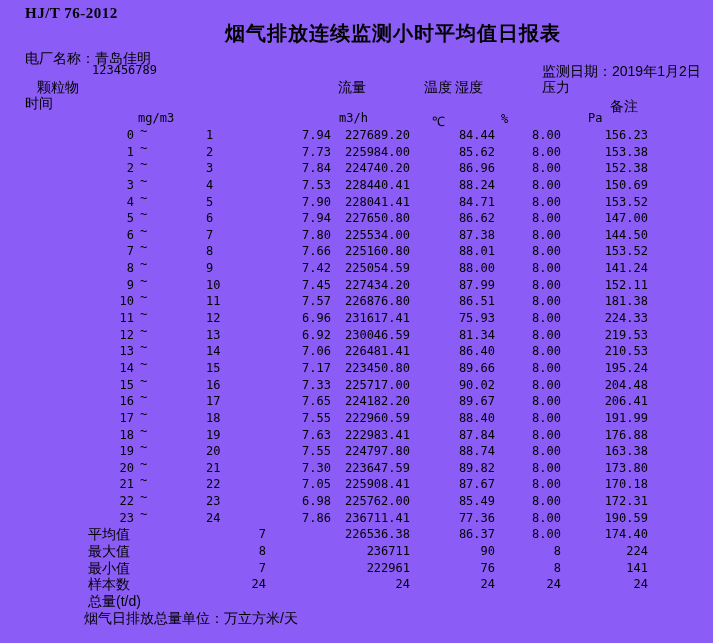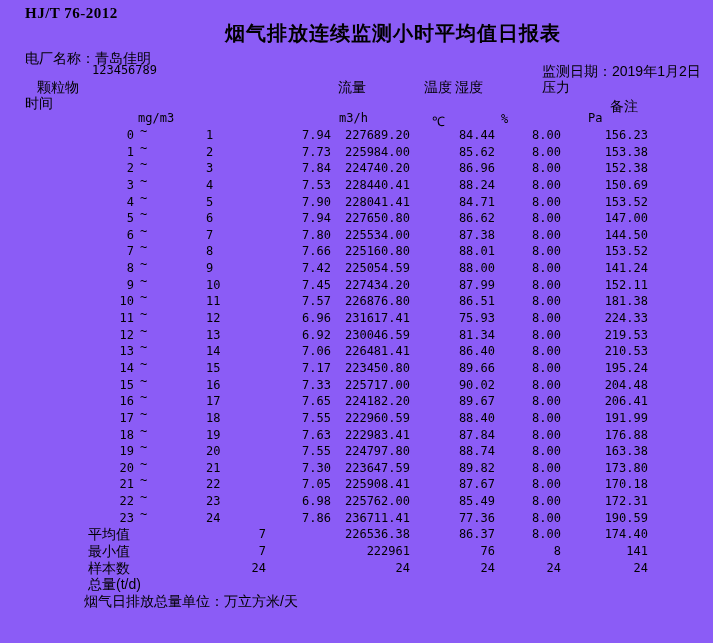--- a/index.html
+++ b/index.html
@@ -103,19 +103,20 @@
         <div class="row"><span class="c hs">17</span><span class="c tl">~</span><span class="c he">18</span><span class="c pm">7.55</span><span class="c fl">222960.59</span><span class="c tp">88.40</span><span class="c hm">8.00</span><span class="c pr">191.99</span></div>
         <div class="row"><span class="c hs">18</span><span class="c tl">~</span><span class="c he">19</span><span class="c pm">7.63</span><span class="c fl">222983.41</span><span class="c tp">87.84</span><span class="c hm">8.00</span><span class="c pr">176.88</span></div>
         <div class="row"><span class="c hs">19</span><span class="c tl">~</span><span class="c he">20</span><span class="c pm">7.55</span><span class="c fl">224797.80</span><span class="c tp">88.74</span><span class="c hm">8.00</span><span class="c pr">163.38</span></div>
         <div class="row"><span class="c hs">20</span><span class="c tl">~</span><span class="c he">21</span><span class="c pm">7.30</span><span class="c fl">223647.59</span><span class="c tp">89.82</span><span class="c hm">8.00</span><span class="c pr">173.80</span></div>
         <div class="row"><span class="c hs">21</span><span class="c tl">~</span><span class="c he">22</span><span class="c pm">7.05</span><span class="c fl">225908.41</span><span class="c tp">87.67</span><span class="c hm">8.00</span><span class="c pr">170.18</span></div>
         <div class="row"><span class="c hs">22</span><span class="c tl">~</span><span class="c he">23</span><span class="c pm">6.98</span><span class="c fl">225762.00</span><span class="c tp">85.49</span><span class="c hm">8.00</span><span class="c pr">172.31</span></div>
         <div class="row"><span class="c hs">23</span><span class="c tl">~</span><span class="c he">24</span><span class="c pm">7.86</span><span class="c fl">236711.41</span><span class="c tp">77.36</span><span class="c hm">8.00</span><span class="c pr">190.59</span></div>
       </div>
     <div id="summary-rows">
         <div class="srow"><span class="c sl">平均值</span><span class="c sv1">7</span><span class="c sv2">226536.38</span><span class="c sv3">86.37</span><span class="c sv4">8.00</span><span class="c sv5">174.40</span></div>
+        <div class="srow"><span class="c sl">最大值</span><span class="c sv1">8</span><span class="c sv2">236711</span><span class="c sv3">90</span><span class="c sv4">8</span><span class="c sv5">224</span></div>
         <div class="srow"><span class="c sl">最小值</span><span class="c sv1">7</span><span class="c sv2">222961</span><span class="c sv3">76</span><span class="c sv4">8</span><span class="c sv5">141</span></div>
         <div class="srow"><span class="c sl">样本数</span><span class="c sv1">24</span><span class="c sv2">24</span><span class="c sv3">24</span><span class="c sv4">24</span><span class="c sv5">24</span></div>
         <div class="srow"><span class="c sl">总量(t/d)</span><span class="c sv1"></span><span class="c sv2"></span><span class="c sv3"></span><span class="c sv4"></span><span class="c sv5"></span></div>
       </div>
     <div class="foot">烟气日排放总量单位：万立方米/天</div>
   </div>
 </div>
 
 </body></html>

